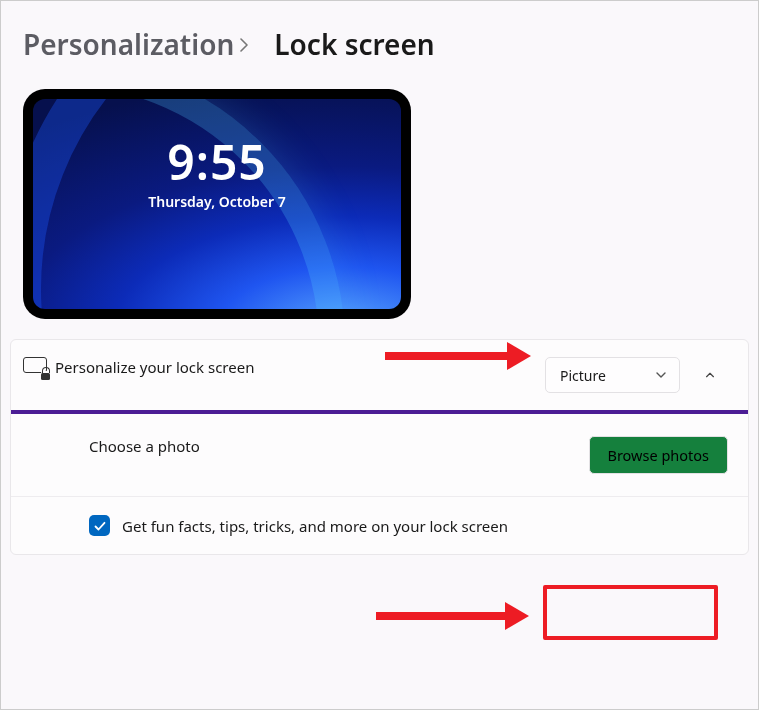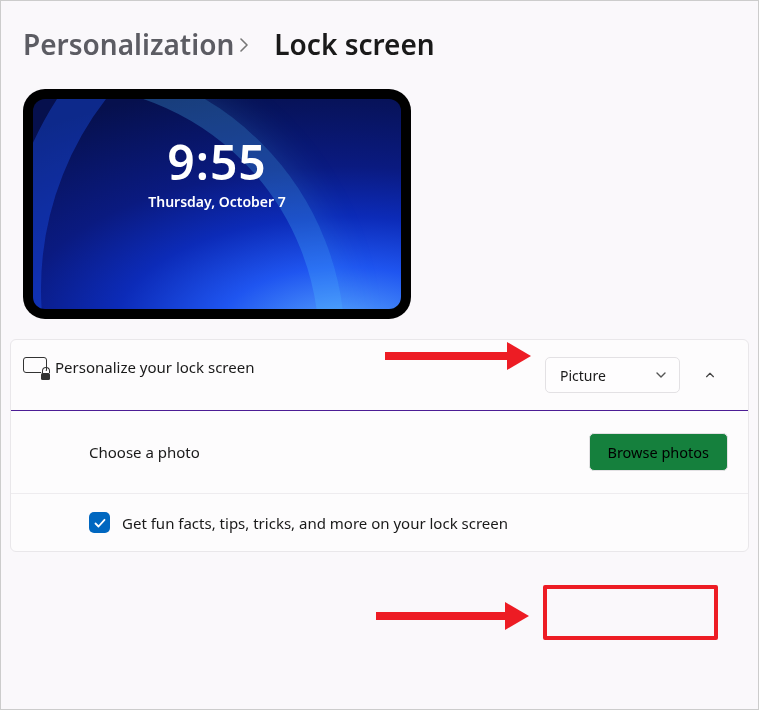--- a/index.html
+++ b/index.html
@@ -194,23 +194,23 @@
     position:relative; overflow:hidden;
   }
   .thumb.t5::before{
     content:""; position:absolute; width:180px; height:180px;
     background: conic-gradient(from 30deg at 60% 60%, #fff 0deg 40deg, #d9d8e2 40deg 110deg, #fff 110deg 170deg, #cfcedb 170deg 260deg, #f4f3f7 260deg 360deg);
     left:-30px; top:-25px; border-radius:20px; transform: rotate(8deg);
     opacity:0.7;
   }
   
   .choose-row {
-    border-top: 1px solid #4c1d95;
+    border-top: 4px solid #4c1d95;
     padding: 22px 20px 22px 78px;
-    display:flex; align-items:center; position: relative;
+    display:flex; align-items:flex-start; position: relative;
   }
   .browse-btn {
     margin-left: auto;
     border: 1px solid #e3e1e4; background:#15803d; border-radius:5px;
     padding: 8px 18px; font-size:14.5px; cursor:pointer; font-family: inherit;
   }
   
   .chk-row {
     border-top: 1px solid #eeecef;
     padding: 18px 20px 18px 78px;

